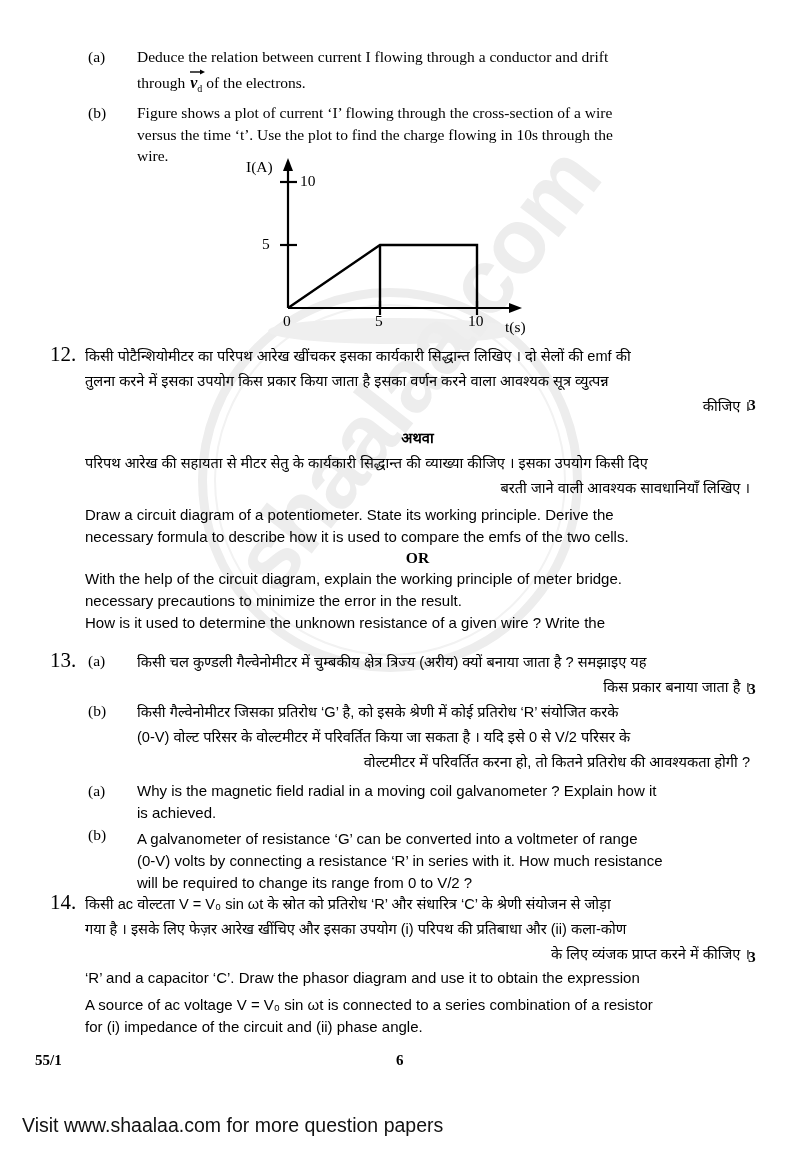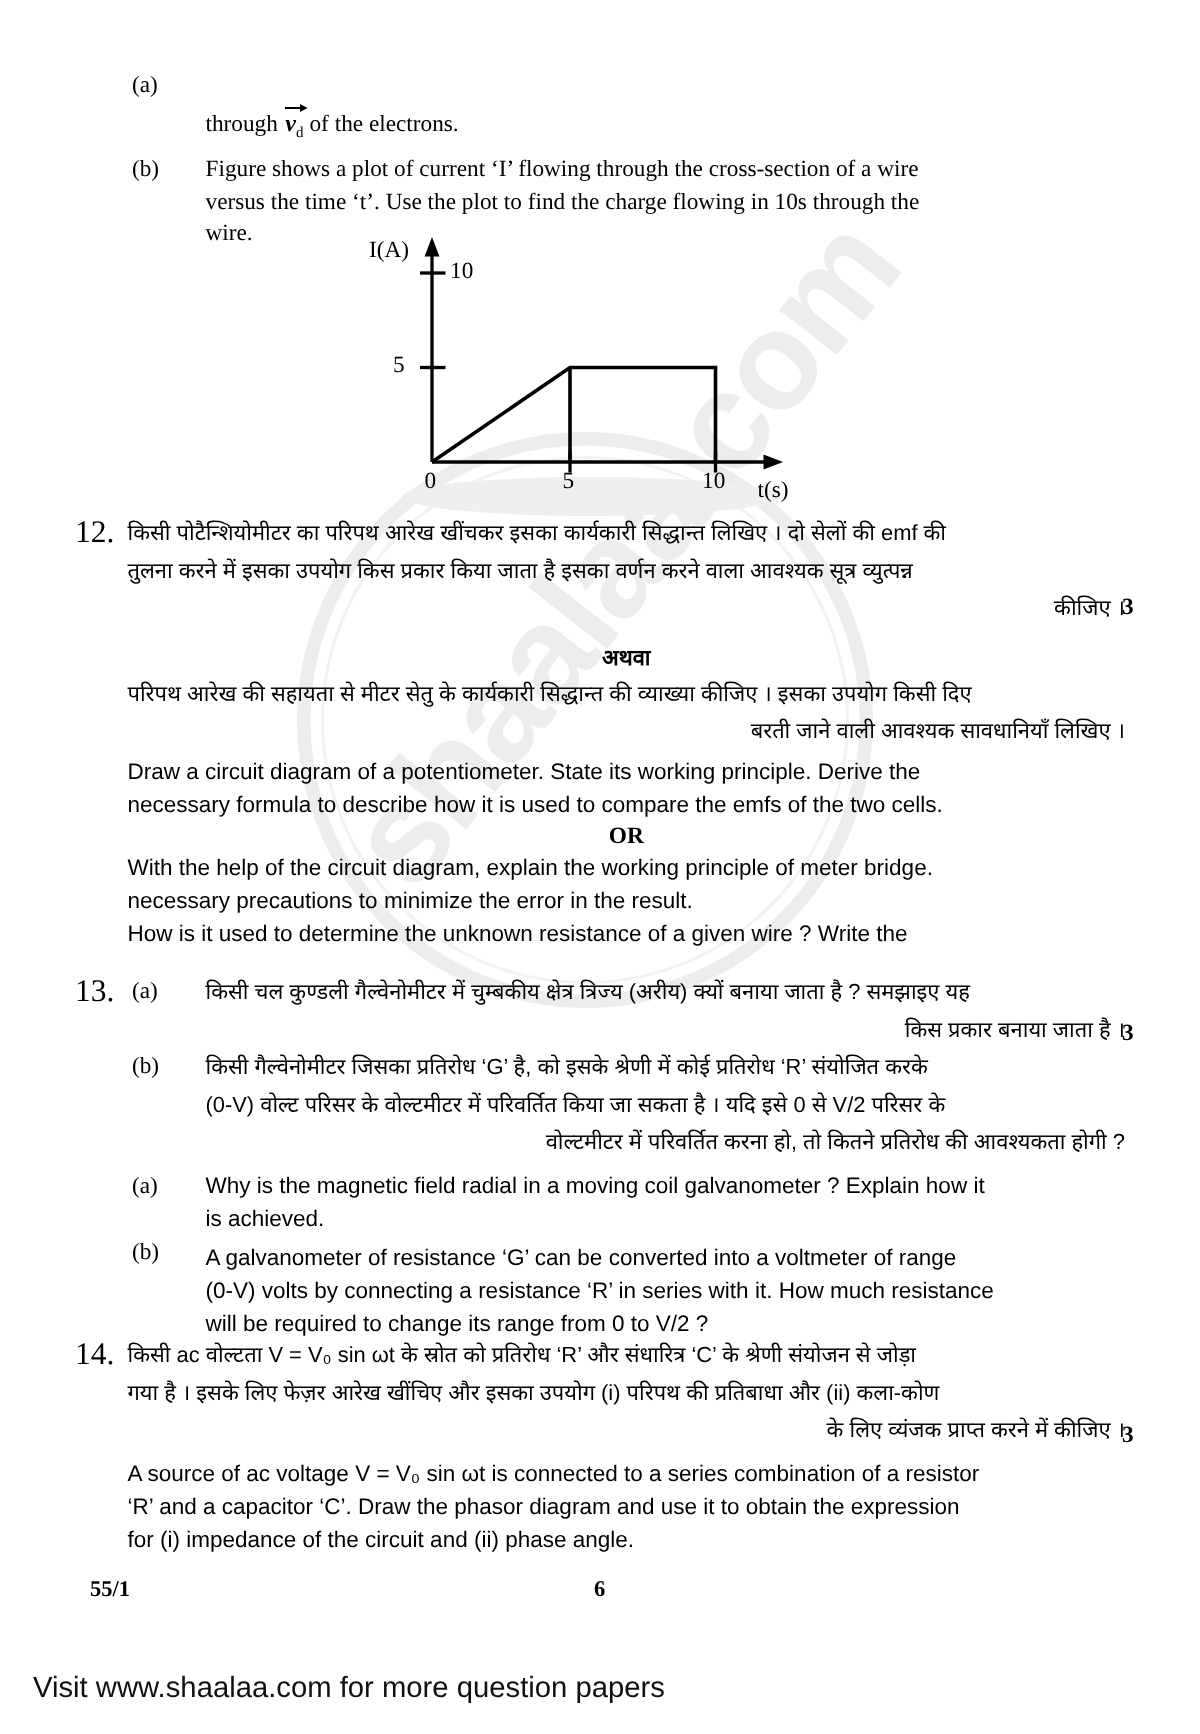--- a/index.html
+++ b/index.html
@@ -170,21 +170,21 @@
   }
   #graph .gl {
     position: absolute;
     font-family: "Liberation Serif", "DejaVu Serif", serif;
     font-size: 15.5px;
   }
 
   
   .footer-code {
     position: absolute;
-    left: 60px;
+    left: 35px;
     top: 1052px;
     font-size: 15px;
     font-weight: 700;
   }
   .footer-page {
     position: absolute;
     left: 396px;
     top: 1052px;
     font-size: 15px;
     font-weight: 700;
@@ -207,20 +207,21 @@
   <div class="wm-ellipse"></div>
   <div class="wm-text">shaalaa.com</div>
 </div>
 
 <div id="page">
 
   <div class="q-block" style="left:50px; top:46px; width:700px;">
 
     <div style="position:relative; height:50px;">
       <div class="sublabel" style="left:38px; top:0px;">(a)</div>
+      <div class="para" style="position:absolute; left:87px; top:0px; width:613px;">Deduce the relation between current I flowing through a conductor and drift</div>
       <div style="position:absolute; left:87px; top:26px; width:613px;">
         <span class="para">through</span><span class="vecd" style="margin-left:5px;">
               <svg class="varrow" viewBox="0 0 15 7">
                 <line x1="0" y1="4" x2="13" y2="4" stroke="#000" stroke-width="1.4"></line>
                 <polygon points="15,4 10,1.4 10,6.6" fill="#000"></polygon>
               </svg>
               <span class="vbody">v</span><sub>d</sub>
            </span><span class="para" style="margin-left:4px;">of the electrons.</span>
       </div>
     </div>
@@ -326,22 +327,22 @@
     </div>
   </div>
   <div class="marks" style="left:748px; top:680px;">3</div>
 
   <div class="q-block" style="left:50px; top:892px; width:700px;">
     <div class="qnum">14.</div>
     <div style="position:absolute; left:35px; top:0px; width:665px;">
       <div class="hindi">किसी ac वोल्टता V = V₀ sin ωt के स्रोत को प्रतिरोध ‘R’ और संधारित्र ‘C’ के श्रेणी संयोजन से जोड़ा</div>
       <div class="hindi">गया है । इसके लिए फेज़र आरेख खींचिए और इसका उपयोग (i) परिपथ की प्रतिबाधा और (ii) कला-कोण</div>
       <div class="hindi noj">के लिए व्यंजक प्राप्त करने में कीजिए ।</div>
+      <div class="eng">‘R’ and a capacitor ‘C’. Draw the phasor diagram and use it to obtain the expression</div>
       <div class="eng" style="margin-top:5px;">A source of ac voltage V = V₀ sin ωt is connected to a series combination of a resistor</div>
-      <div class="eng">‘R’ and a capacitor ‘C’. Draw the phasor diagram and use it to obtain the expression</div>
       <div class="eng noj">for (i) impedance of the circuit and (ii) phase angle.</div>
     </div>
   </div>
   <div class="marks" style="left:748px; top:948px;">3</div>
 
   <div class="footer-code">55/1</div>
   <div class="footer-page">6</div>
   <div class="footer-visit">Visit www.shaalaa.com for more question papers</div>
 
 </div>

